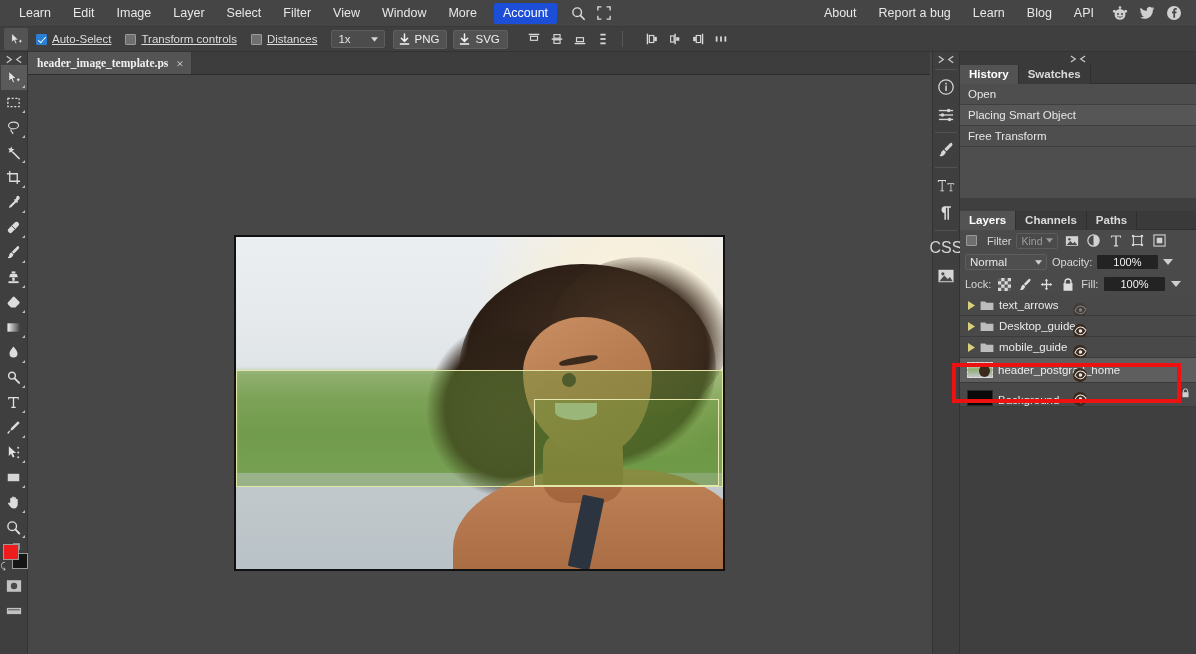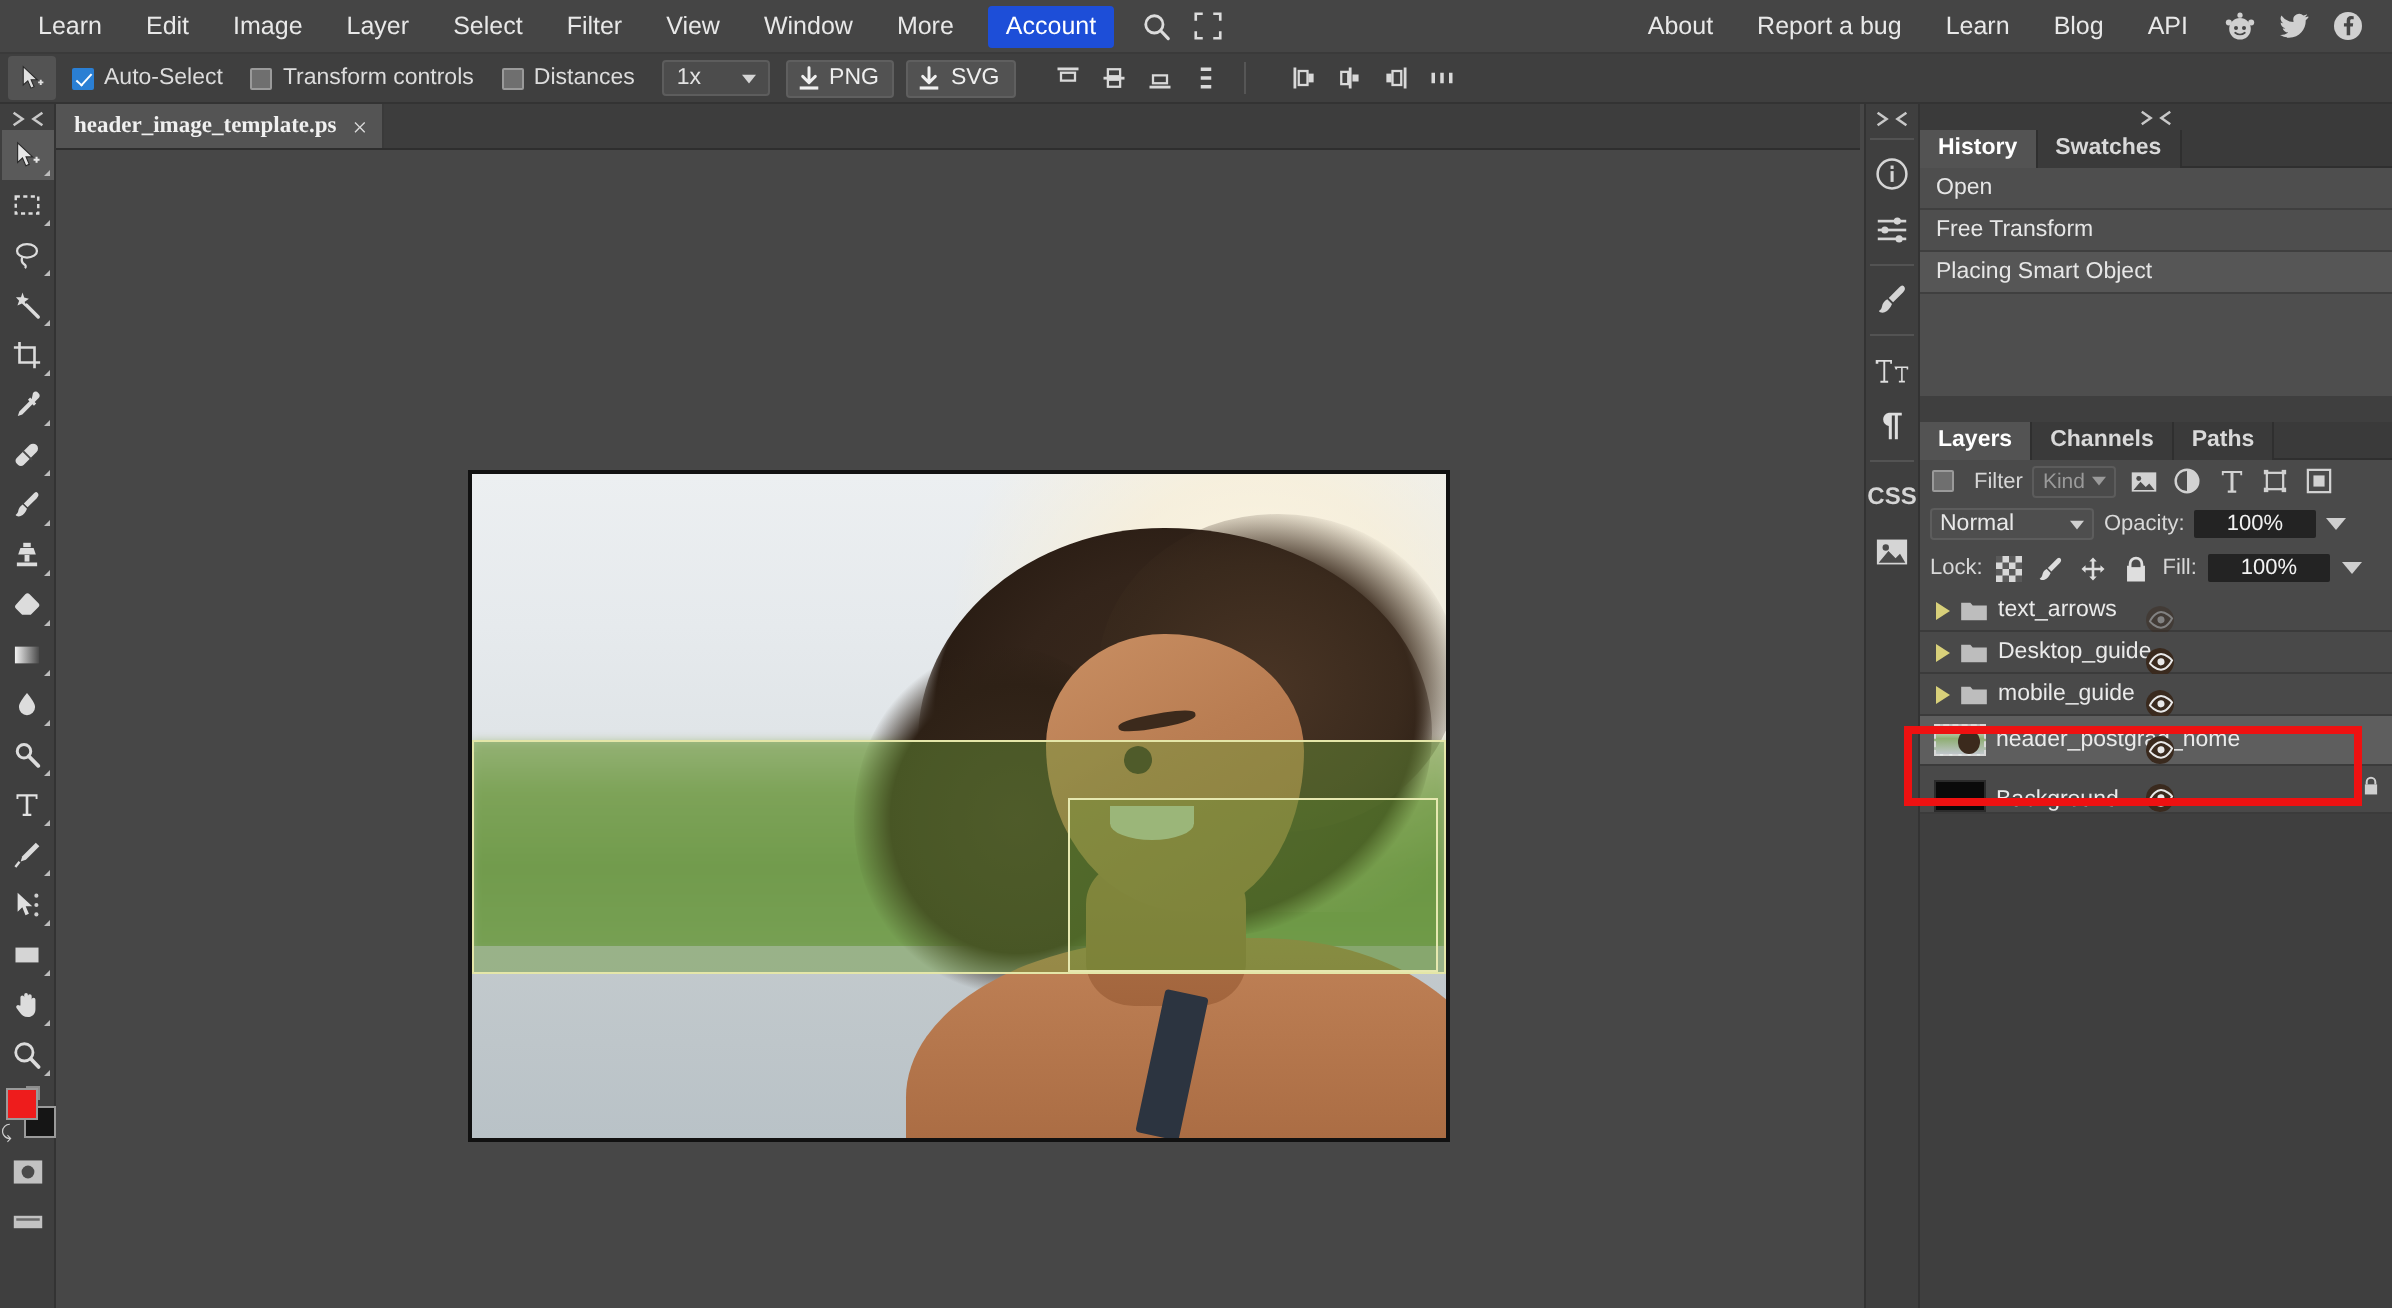--- a/index.html
+++ b/index.html
@@ -40,21 +40,21 @@
   .chk {
     width: 11px; height: 11px; border: 1px solid #8f8f8f; background: #4a4a4a;
     margin-right: 5px; border-radius: 1px; position: relative; flex: none;
   }
   .chk.on { background: #2a7fd4; border-color: #2a7fd4; }
   .chk.on:after {
     content: ""; position: absolute; left: 3px; top: 0px; width: 3px; height: 7px;
     border: solid #fff; border-width: 0 1.6px 1.6px 0; transform: rotate(42deg);
   }
   .chk.half { background: #6f6f6f; border-color: #9a9a9a; }
-  .chk-label { color: #dcdcdc; font-size: 11.5px; white-space: nowrap; }
+  .chk-label { color: #dcdcdc; font-size: 11.5px; white-space: nowrap; text-decoration: underline; }
   .zoom-select {
     display: flex; align-items: center; gap: 20px; background: #4c4c4c; border: 1px solid #5d5d5d;
     border-radius: 2px; padding: 2px 6px; color: #e3e3e3; font-size: 11.5px; cursor: pointer; margin-right: 8px;
   }
   .dl-btn {
     display: flex; align-items: center; gap: 4px; background: #525252; border: 1px solid #5f5f5f;
     border-radius: 2px; padding: 2px 7px 2px 4px; color: #efefef; font-size: 11.5px; cursor: pointer; margin-right: 6px;
   }
   .align-group { display: flex; align-items: center; margin-left: 10px; gap: 3px; }
   .align-btn { width: 20px; height: 19px; display:flex; align-items:center; justify-content:center; cursor:pointer; border-radius:2px; }
@@ -638,21 +638,21 @@
           <path d="M11.8 6.4h8v1.8h-.9v-.9h-2.3v7.4h1.3v1h-3.5v-1h1.3V7.3h-2.3v.9h-.9z" fill="#dedede"></path>
         </svg>
     </div>
     <div class="rail-ico">
       <svg width="16" height="18" viewBox="0 0 18 20">
           <path d="M14.5 2.5v1.6h-2.2v13.4h-1.7V4.1H8.9v13.4H7.2V10A3.8 3.8 0 0 1 7.2 2.5z" fill="#dedede"></path>
         </svg>
     </div>
     <div class="rail-sep"></div>
     <div class="rail-ico">
-      <span style="color:#d5d5d5;font-size:12px;font-weight:bold;font-family:'Liberation Sans',sans-serif;">CSS</span>
+      <span style="color:#d5d5d5;font-size:16px;font-weight:normal;font-family:'Liberation Sans',sans-serif;">CSS</span>
     </div>
     <div class="rail-ico">
       <svg width="18" height="16" viewBox="0 0 20 18">
           <rect x="1.5" y="2" width="17" height="14" fill="#d5d5d5"></rect>
           <circle cx="6.5" cy="6.5" r="1.8" fill="#4a4a4a"></circle>
           <path d="M2.5 15 8 8.5 12 12.5 14.5 10 17.5 15z" fill="#4a4a4a"></path>
         </svg>
     </div>
   </div>
 
@@ -664,22 +664,22 @@
         </svg>
     </div>
 
     <div class="panel-tabs">
       <div class="ptab active">History</div>
       <div class="ptab">Swatches</div>
       <div class="ptab-filler"></div>
     </div>
     <div class="history-list">
       <div class="hrow alt">Open</div>
+      <div class="hrow">Placing Smart Object</div>
       <div class="hrow alt">Free Transform</div>
-      <div class="hrow">Placing Smart Object</div>
       <div class="history-empty"></div>
     </div>
     <div class="panel-gap"></div>
 
     <div class="panel-tabs">
       <div class="ptab active">Layers</div>
       <div class="ptab">Channels</div>
       <div class="ptab">Paths</div>
       <div class="ptab-filler"></div>
     </div>

